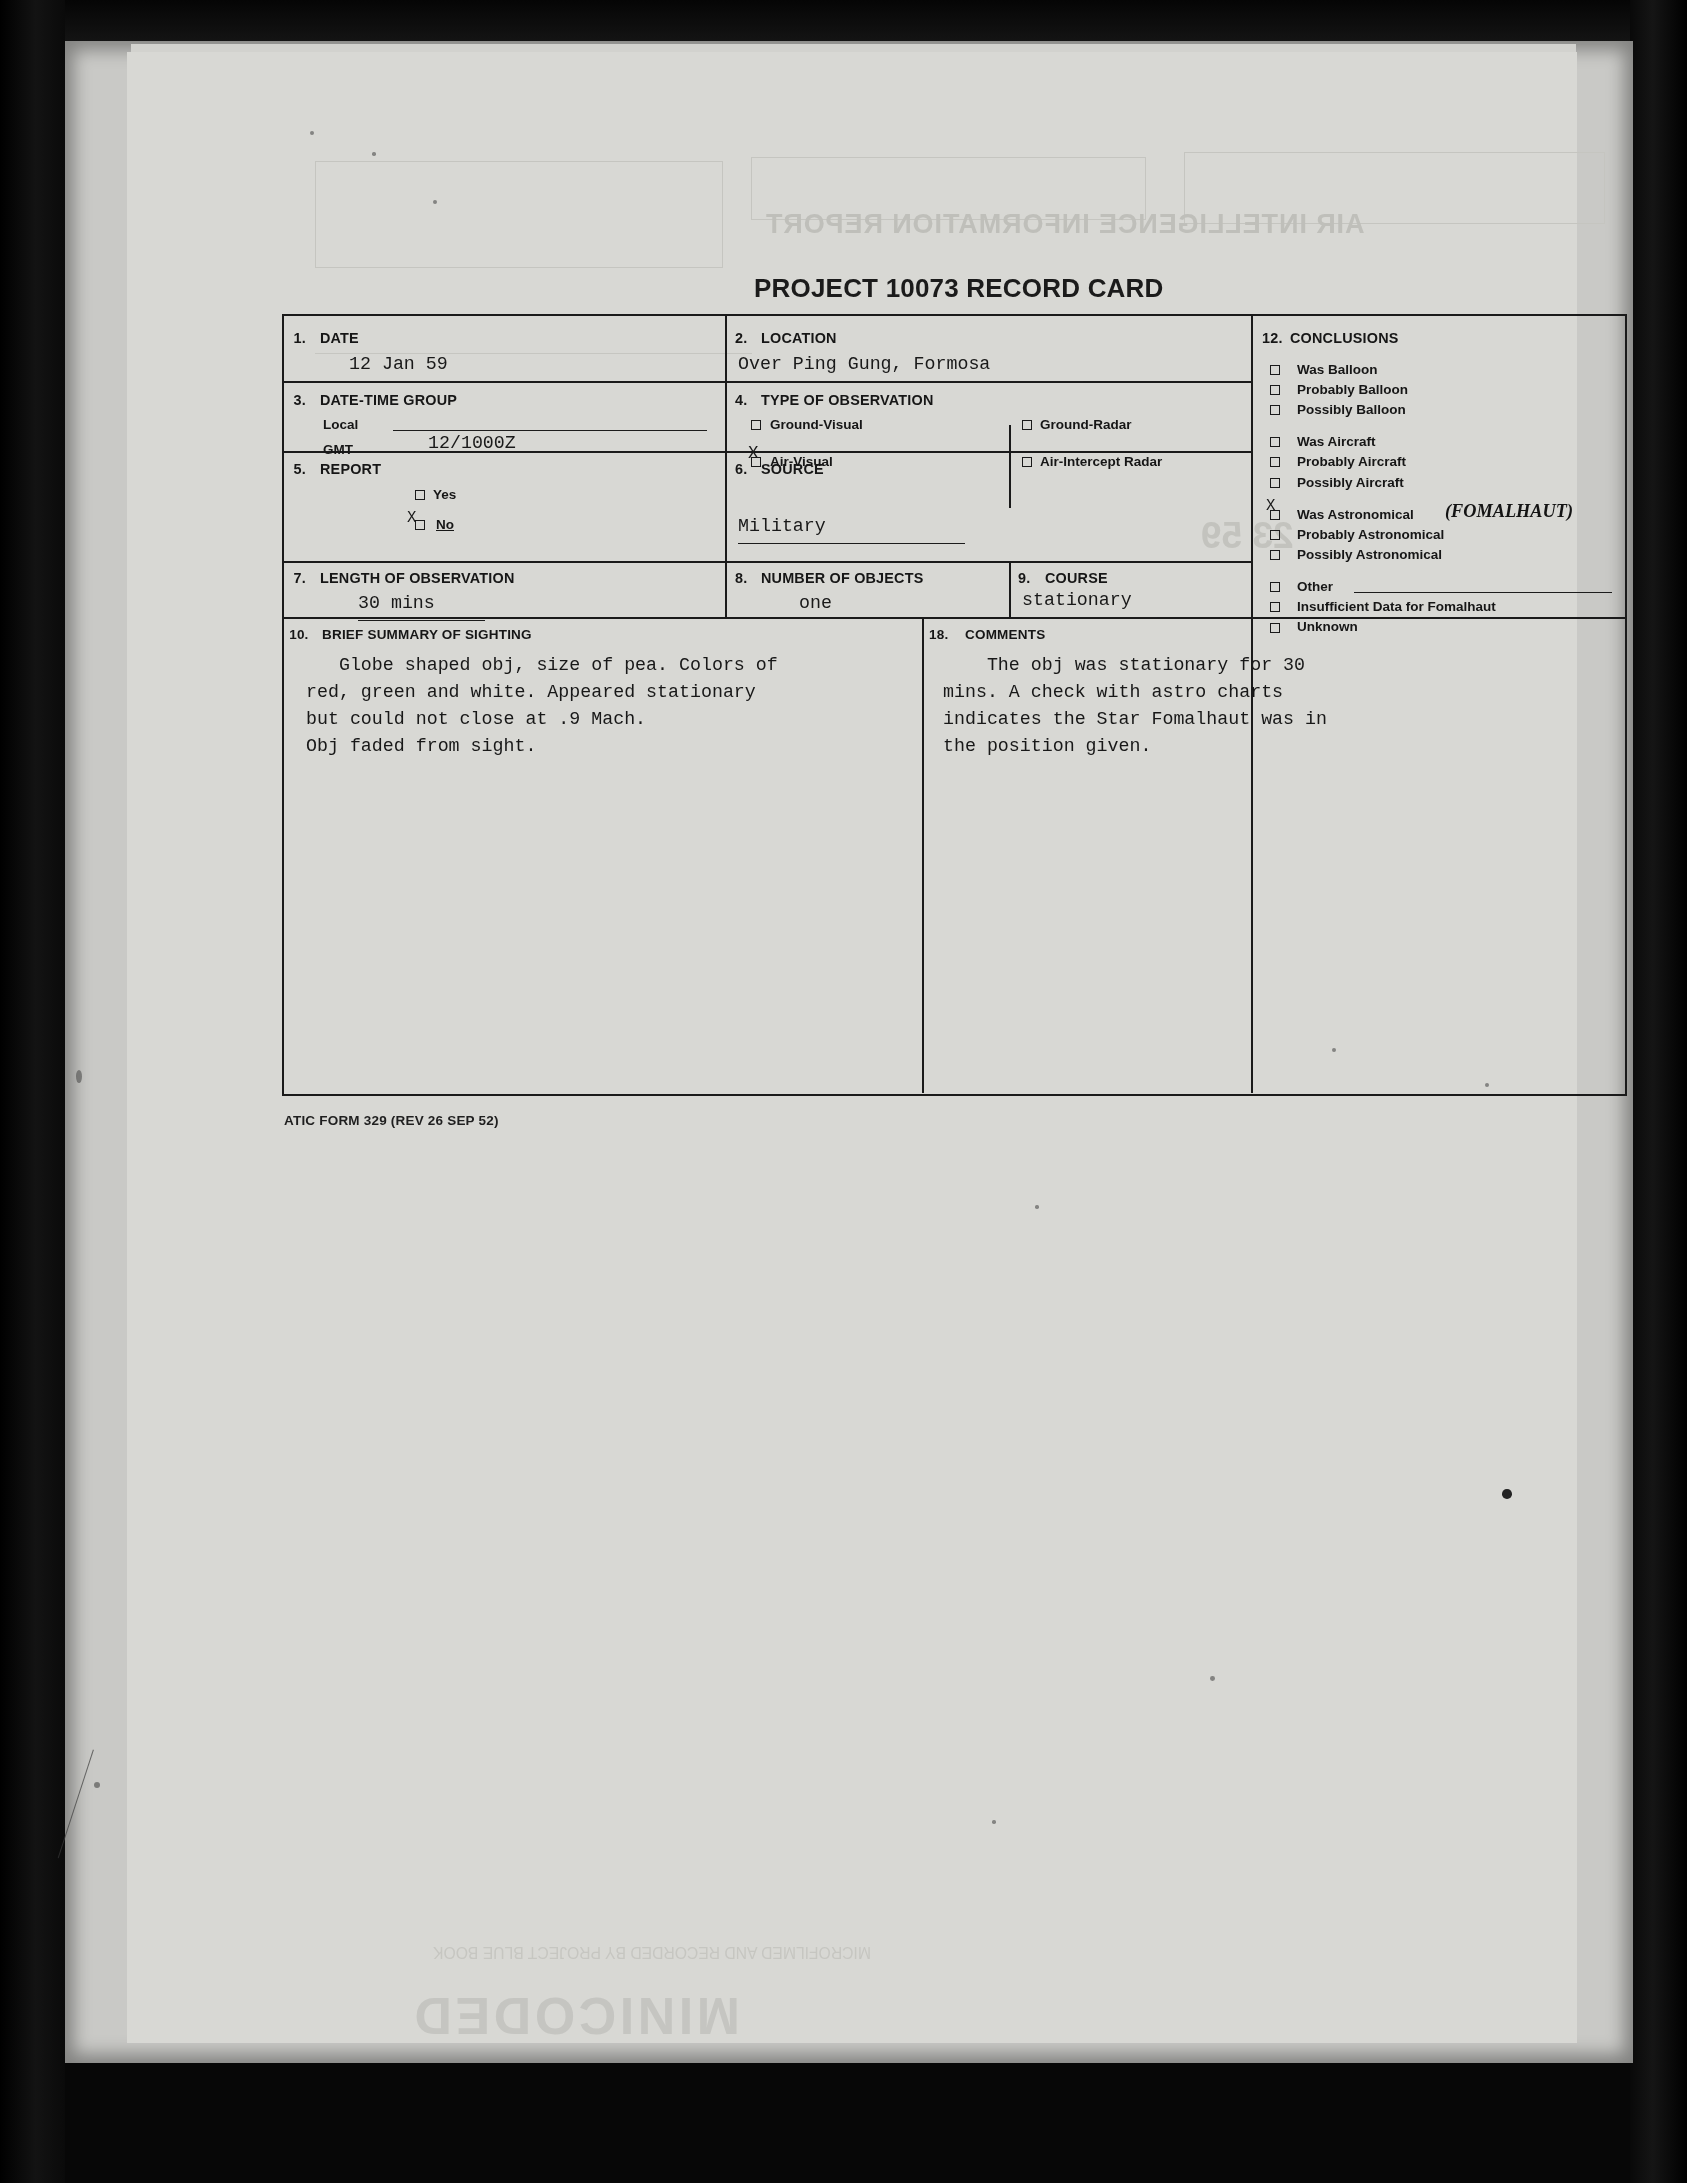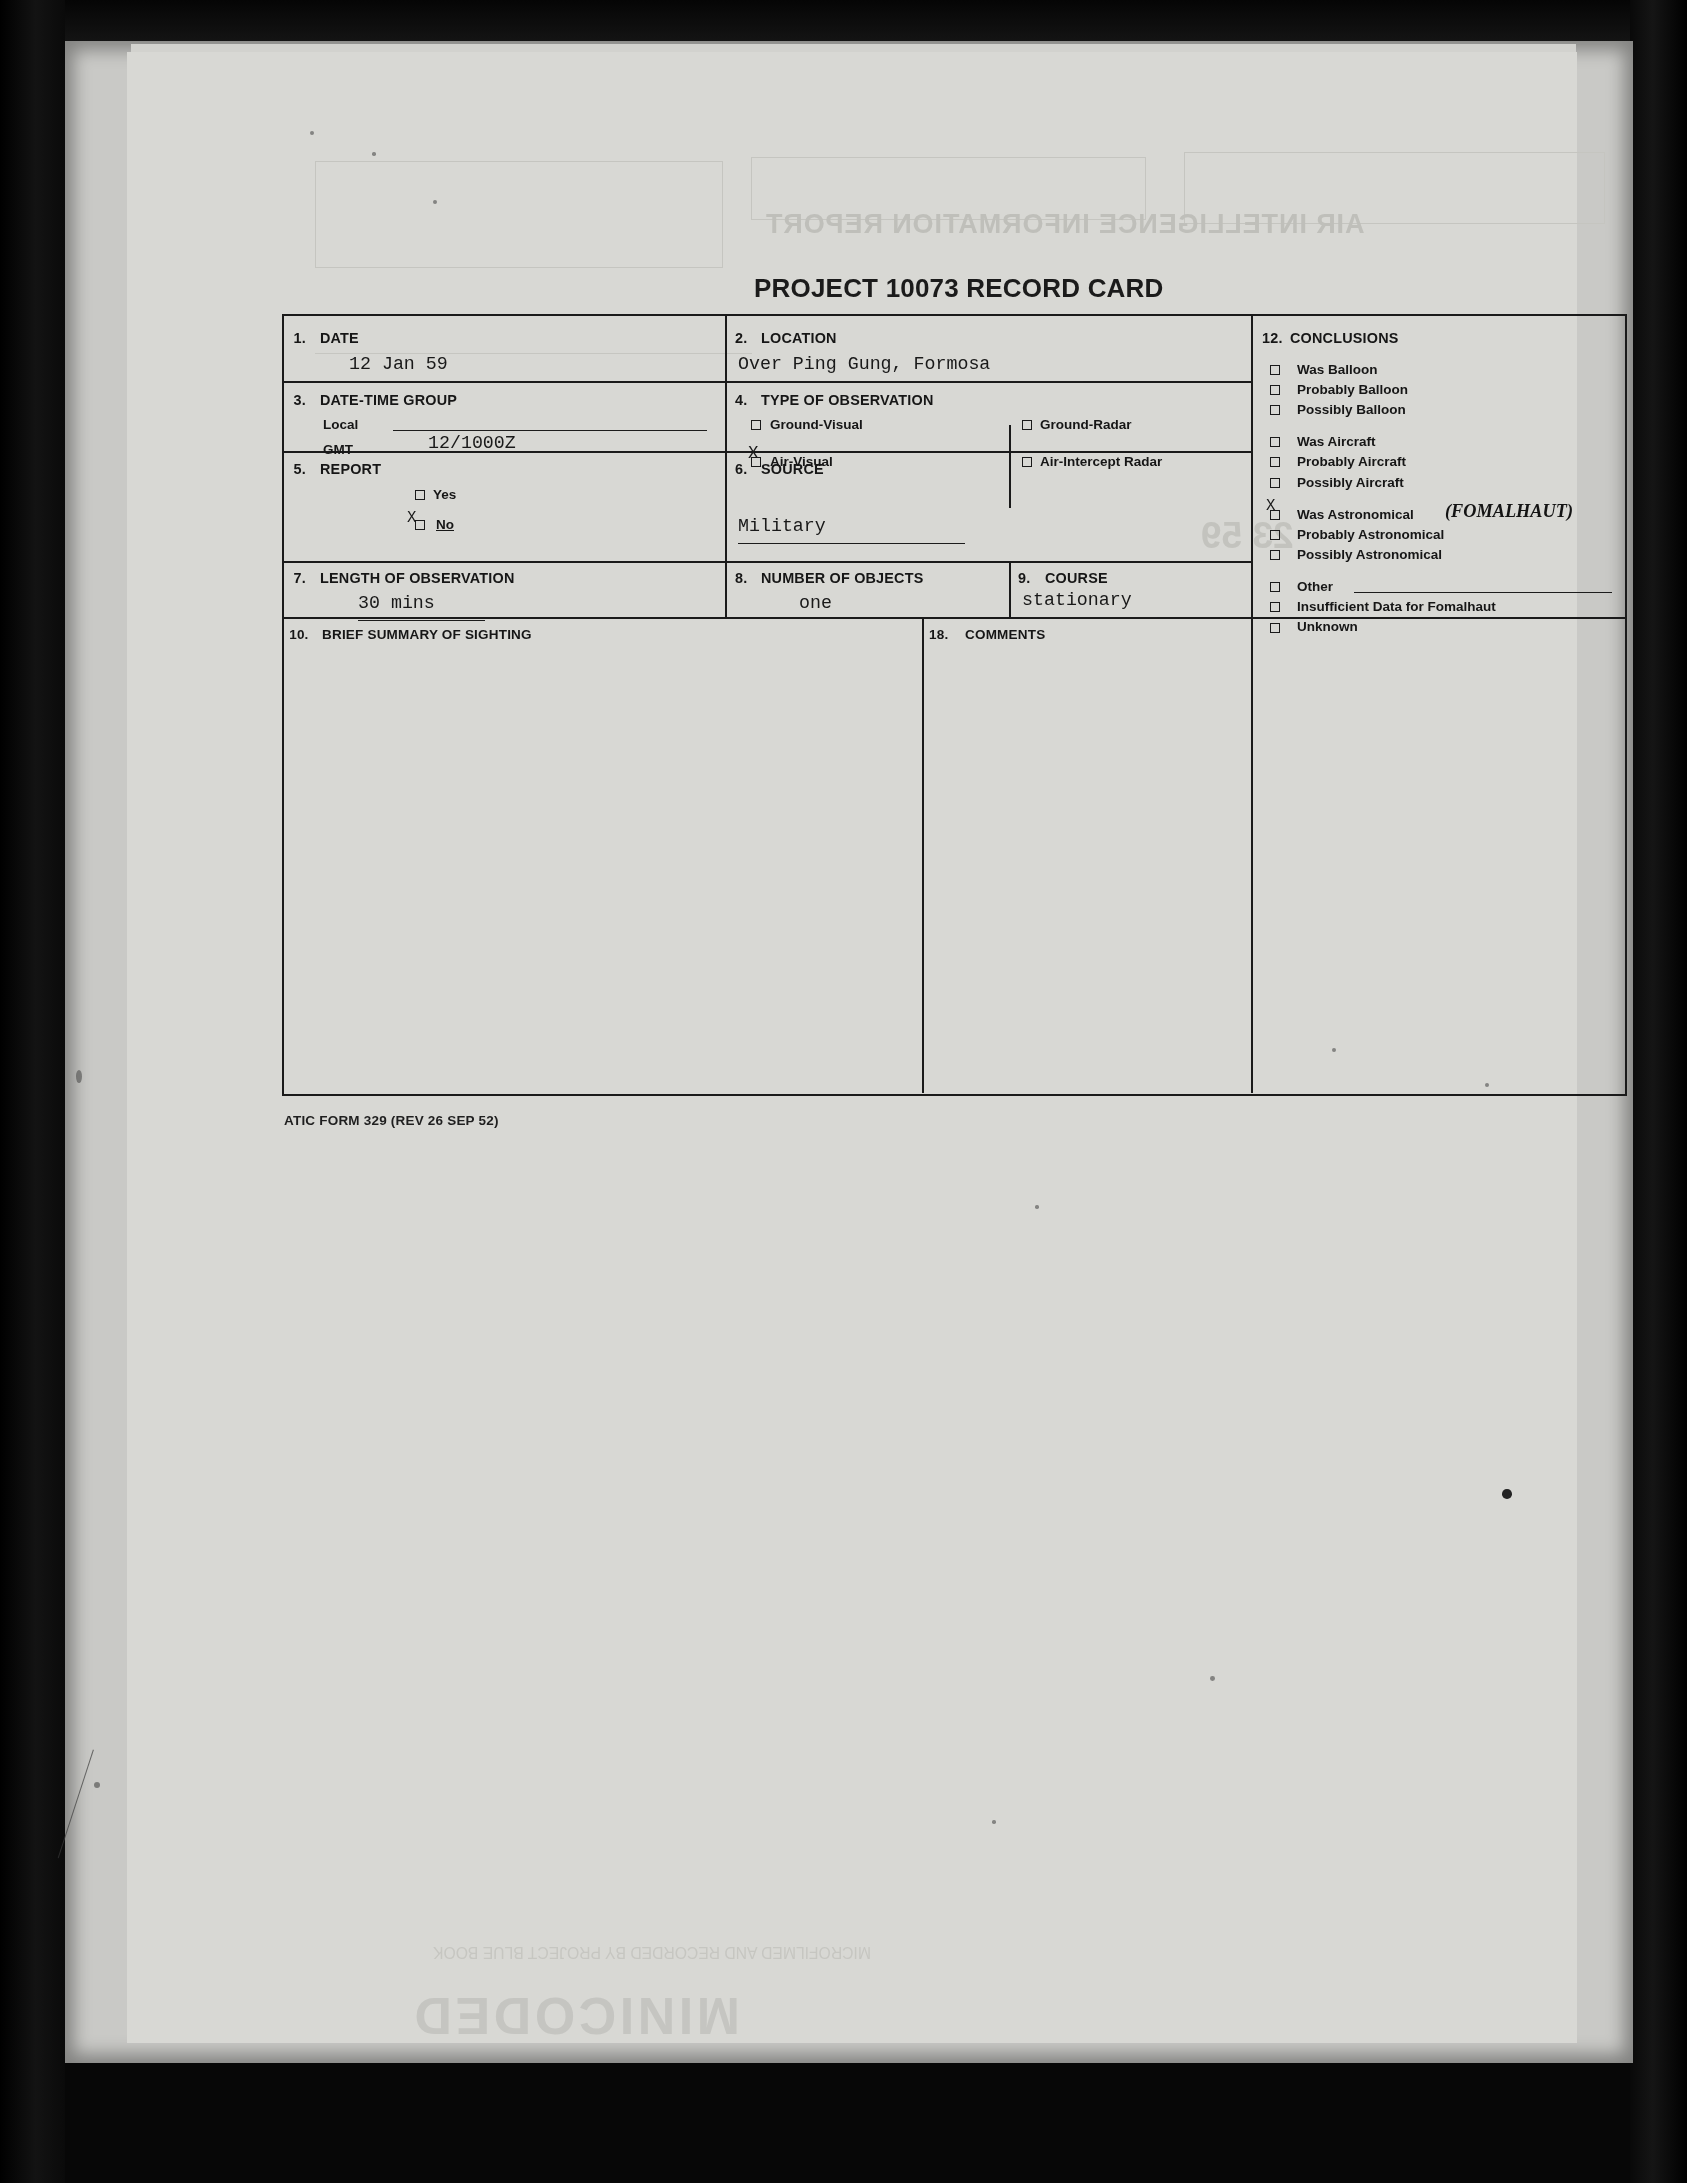--- a/index.html
+++ b/index.html
@@ -323,23 +323,31 @@
     <div class="fieldlabel" style="left:451px; top:254px;">8.</div>
     <div class="fieldlabel" style="left:477px; top:254px;">NUMBER OF OBJECTS</div>
     <div class="typed" style="left:515px; top:277px;">one</div>
 
     <div class="fieldlabel" style="left:734px; top:254px;">9.</div>
     <div class="fieldlabel" style="left:761px; top:254px;">COURSE</div>
     <div class="typed typed-u" style="left:738px; top:274px; width:135px;">stationary</div>
 
     <div class="fieldlabel" style="left:5.2px; top:311px; font-size:13.5px;">10.</div>
     <div class="fieldlabel" style="left:38px; top:311px; font-size:13.5px;">BRIEF SUMMARY OF SIGHTING</div>
+    <div class="narrative" style="left:22px; top:336px; width:589px;">   Globe shaped obj, size of pea. Colors of
+red, green and white. Appeared stationary
+but could not close at .9 Mach.
+Obj faded from sight.</div>
 
     <div class="fieldlabel" style="left:645px; top:311px; font-size:13.5px;">18.</div>
     <div class="fieldlabel" style="left:681px; top:311px; font-size:13.5px;">COMMENTS</div>
+    <div class="narrative" style="left:659px; top:336px; width:646px;">    The obj was stationary for 30
+mins. A check with astro charts
+indicates the Star Fomalhaut was in
+the position given.</div>
 
     <div class="fieldlabel" style="left:978px; top:14px;">12.</div>
     <div class="fieldlabel" style="left:1006px; top:14px;">CONCLUSIONS</div>
 
     <div class="checkbox" style="left:986px; top:49px;"></div>
     <div class="sublabel" style="left:1013px; top:46px;">Was Balloon</div>
     <div class="checkbox" style="left:986px; top:69px;"></div>
     <div class="sublabel" style="left:1013px; top:66px;">Probably Balloon</div>
     <div class="checkbox" style="left:986px; top:89px;"></div>
     <div class="sublabel" style="left:1013px; top:86px;">Possibly Balloon</div>

